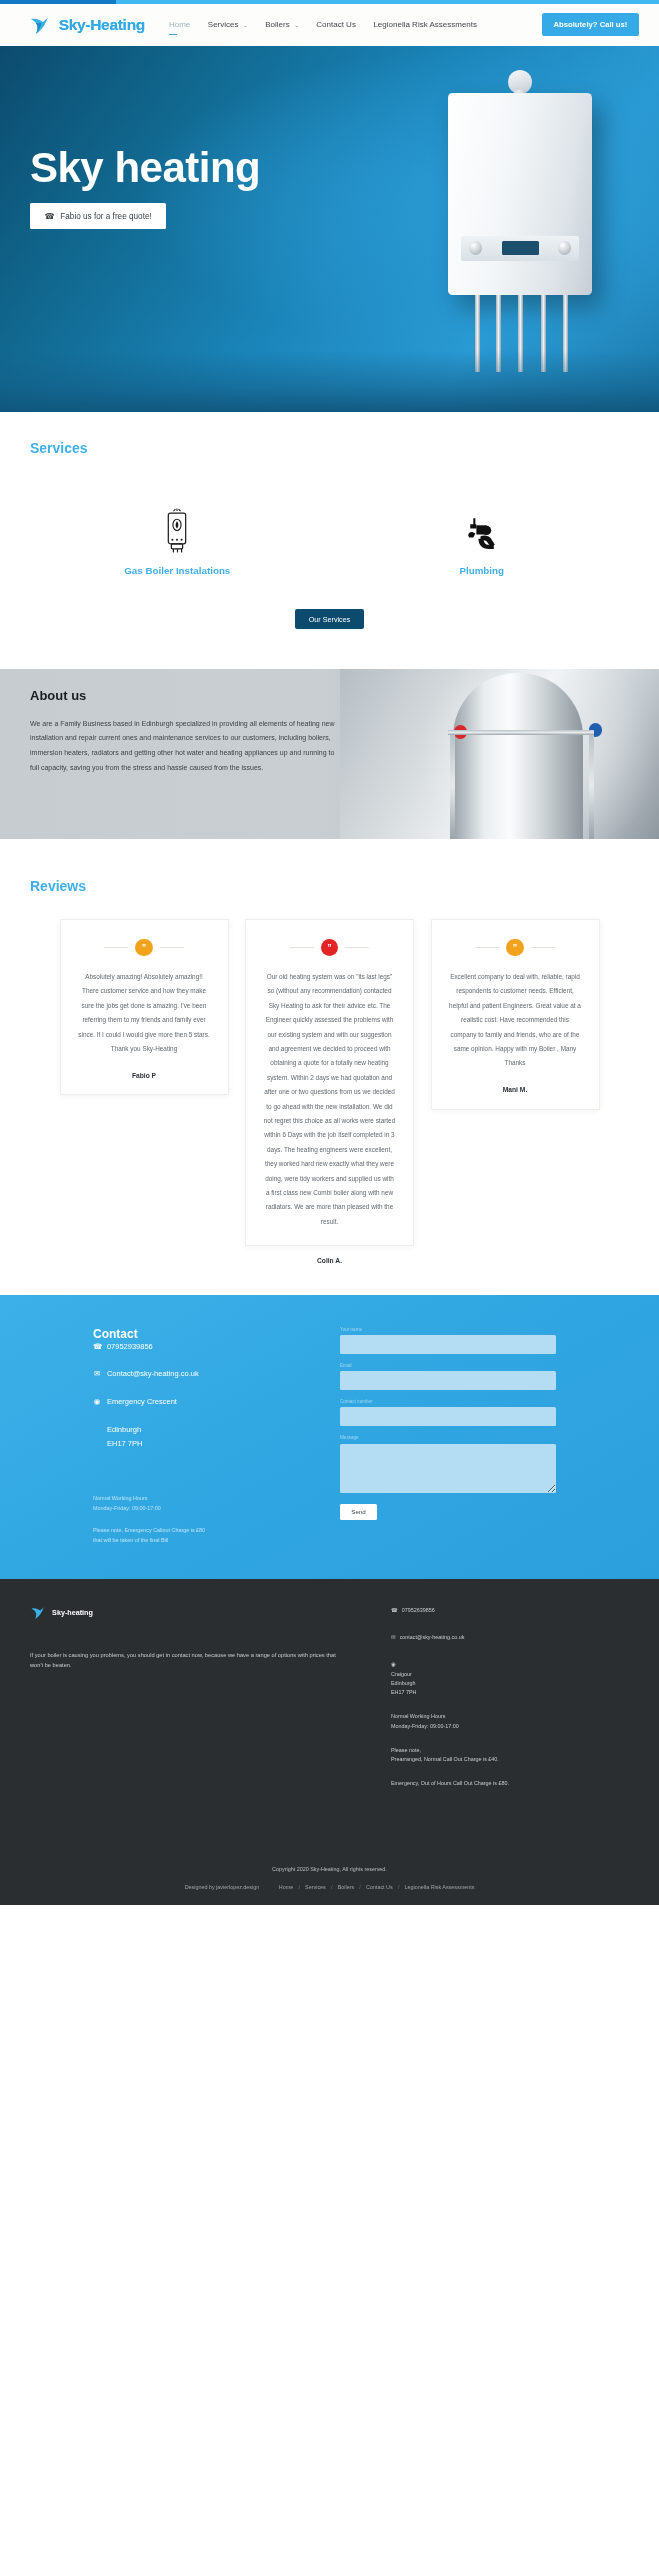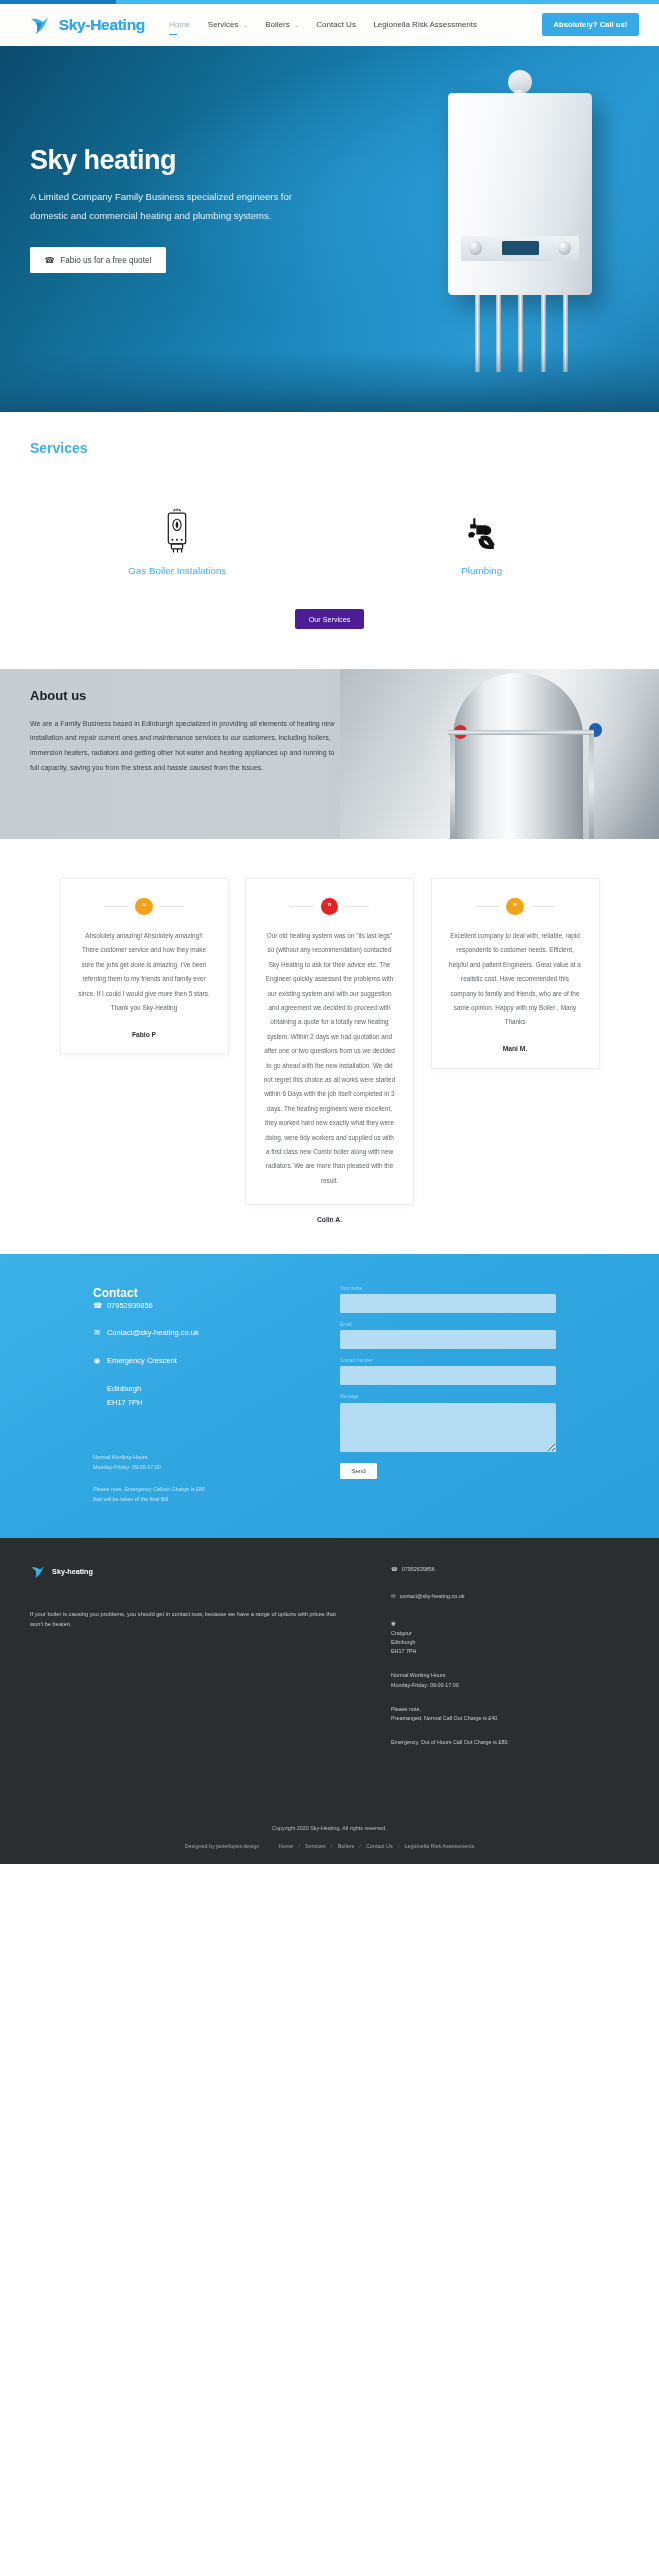--- a/index.html
+++ b/index.html
@@ -51,21 +51,21 @@
 
   
   .hero {
     position: relative; height: 366px; overflow: hidden;
     background:
       radial-gradient(ellipse at 78% 42%, #2b9ad4 0%, rgba(43,154,212,0) 52%),
       linear-gradient(125deg, #0c4b6e 0%, #11688f 24%, #1b86bb 52%, #2a9ad4 75%, #1d7cae 100%);
   }
   .hero-inner { position: relative; z-index: 3; padding: 100px 0 0 30px; max-width: 325px; }
   .hero h1 {
-    font-size: 27px; color: #fff; font-weight: bold; letter-spacing: -0.5px;
+    font-size: 42px; color: #fff; font-weight: bold; letter-spacing: -0.5px;
     line-height: 1.05; margin-bottom: 13.4px;
   }
   .hero p {
     font-size: 9.5px; color: #e2f1fa; line-height: 2.0; max-width: 299px;
     margin-bottom: 21.6px; font-weight: 300;
   }
   .hero-btn {
     display: inline-flex; align-items: center; gap: 5.7px;
     background: #fff; color: #3c4347; font-size: 8.2px; font-weight: 500;
     padding: 8.2px 14.4px; border: none; border-radius: 1.5px; cursor: pointer;
@@ -111,25 +111,25 @@
     font-size: 14px; font-weight: bold; color: #3fb0e8;
     padding-left: 30px; margin-bottom: 49px;
   }
   .service-grid { display: flex; justify-content: space-around; padding: 0 25px; }
   .service-card {
     width: 118px; text-align: center; cursor: pointer;
     display: flex; flex-direction: column; align-items: center;
   }
   .service-icon { height: 49px; display:flex; align-items:flex-end; justify-content:center; margin-bottom: 10.3px; }
   .service-label {
-    font-size: 9.8px; font-weight: normal; color: #3fb0e8; line-height: 1.35;
+    font-size: 9.8px; font-weight: bold; color: #3fb0e8; line-height: 1.35;
   }
   .services-btn-row { display: flex; justify-content: center; margin-top: 32px; }
   .services-btn {
-    background: #4c1d95; color: #fff; border: none; border-radius: 2.1px;
+    background: #0c4a6e; color: #fff; border: none; border-radius: 2.1px;
     font-size: 7.2px; padding: 5.7px 13.4px; cursor: pointer;
   }
 
   
   .about {
     position: relative; height: 170px; overflow: hidden;
     background: linear-gradient(90deg,#c7ccd0 0%,#c9ced2 48%,#b9c0c4 70%,#9aa4ab 100%);
   }
   .about-photo {
     position: absolute; right: 0; top: 0; width: 319px; height: 170px;
@@ -278,21 +278,20 @@
       <div class="pipe" style="left:3.1px"></div>
       <div class="pipe" style="left:24px"></div>
       <div class="pipe" style="left:46px"></div>
       <div class="pipe" style="left:69px"></div>
       <div class="pipe" style="left:91px"></div>
     </div>
   </div>
 
   <div class="hero-inner">
     <h1>Sky heating</h1>
-    <p>A Limited Company Family Business specialized engineers for domestic and commercial heating and plumbing systems.</p>
     <button class="hero-btn">
       <span>☎</span>
       <span>Fabio us for a free quote!</span>
     </button>
   </div>
   <div class="hero-fade"></div>
 </section>
 
 <section class="services">
   <h2 class="section-title">Services</h2>
@@ -350,20 +349,21 @@
     <div class="cyl-pipe" style="right:65px; top:63px; width:5.2px; height:107px;"></div>
     <div class="cyl-pipe" style="right:65px; top:61px; width:146px; height:4.6px;"></div>
   </div>
   <div class="about-inner">
     <h2>About us</h2>
     <p>We are a Family Business based in Edinburgh specialized in providing all elements of heating new installation and repair current ones and maintenance services to our customers, including boilers, immersion heaters, radiators and getting other hot water and heating appliances up and running to full capacity, saving you from the stress and hassle caused from the issues.</p>
   </div>
 </section>
 
 <section class="reviews">
+  <h2 class="reviews-title">Reviews</h2>
 
   <div class="review-grid">
 
     <div>
       <div class="review-card">
         <div class="quote-row">
           <div class="quote-rule"></div>
           <div class="quote-badge" style="background:#f2a31c">”</div>
           <div class="quote-rule"></div>
         </div>

